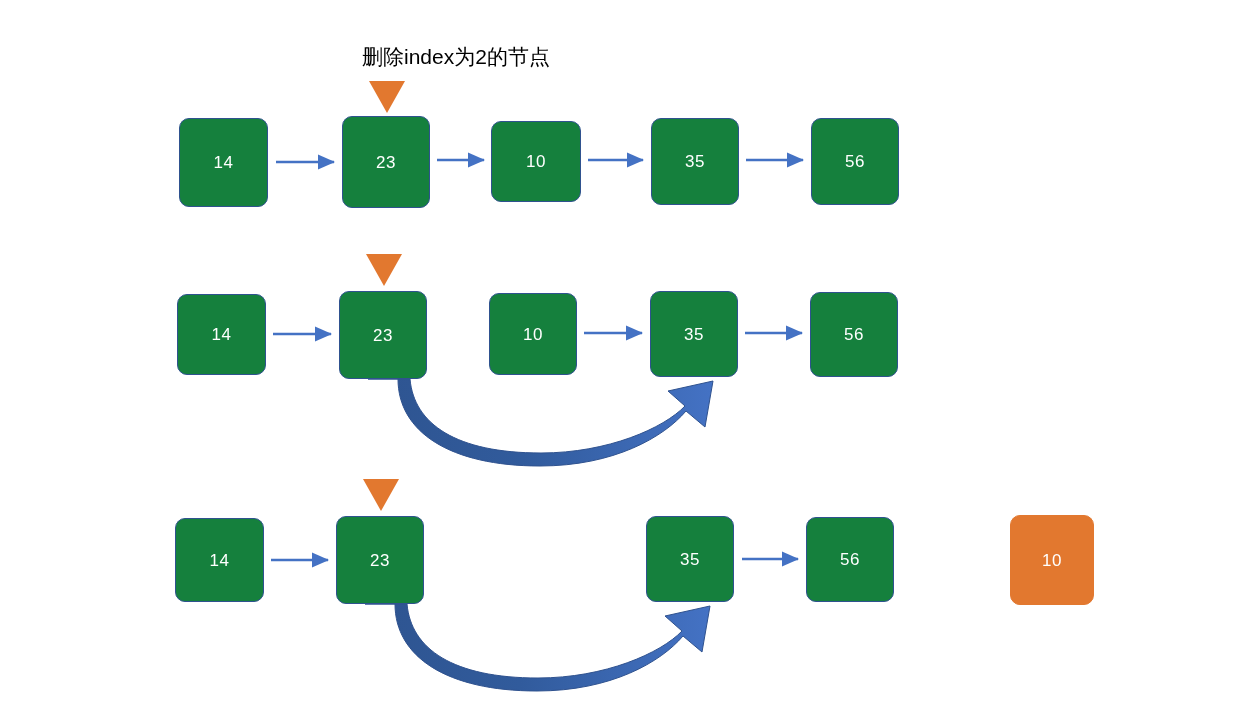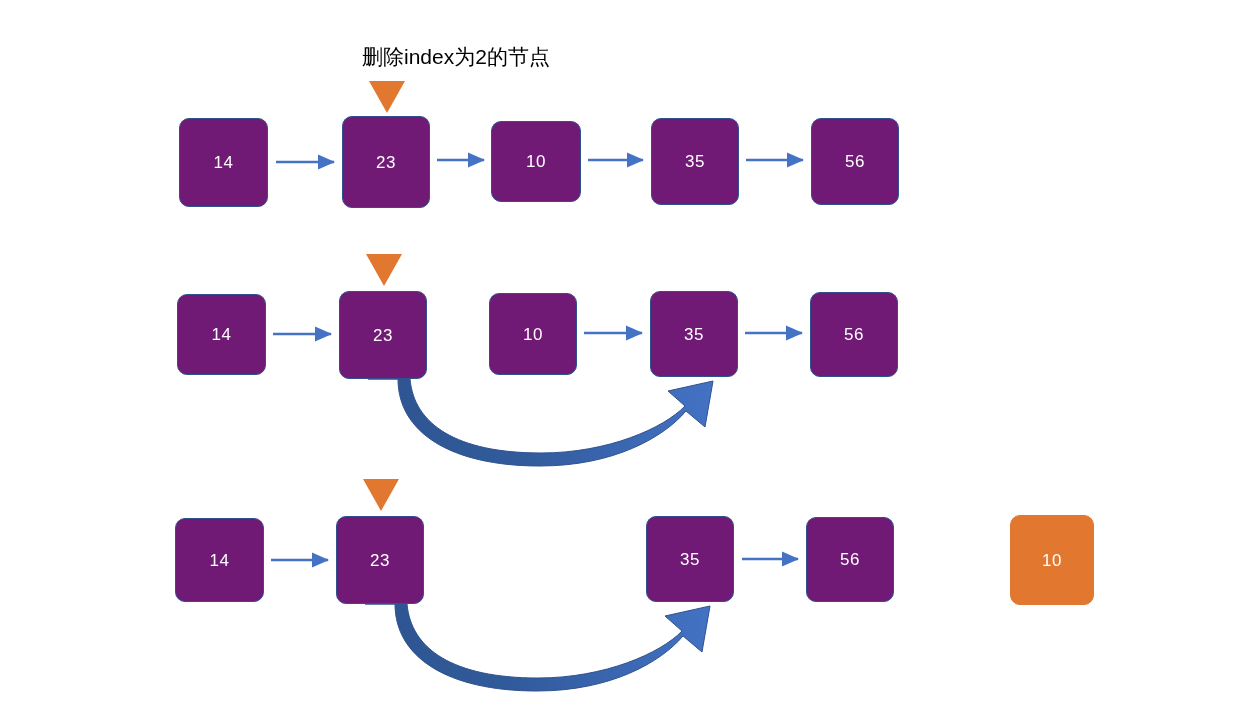--- a/index.html
+++ b/index.html
@@ -39,21 +39,21 @@
     display: flex;
     align-items: center;
     justify-content: center;
     color: #ffffff;
     font-size: 17px;
     letter-spacing: 0.5px;
     line-height: 1;
     user-select: none;
   }
   .node-blue {
-    background: #701a75;
+    background: #15803d;
     border: 1.2px solid #2F528F;
   }
   .node-orange {
     background: #E2782F;
     border: 1.2px solid #E2782F;
   }
 
   .caption {
     position: absolute;
     font-size: 21px;

